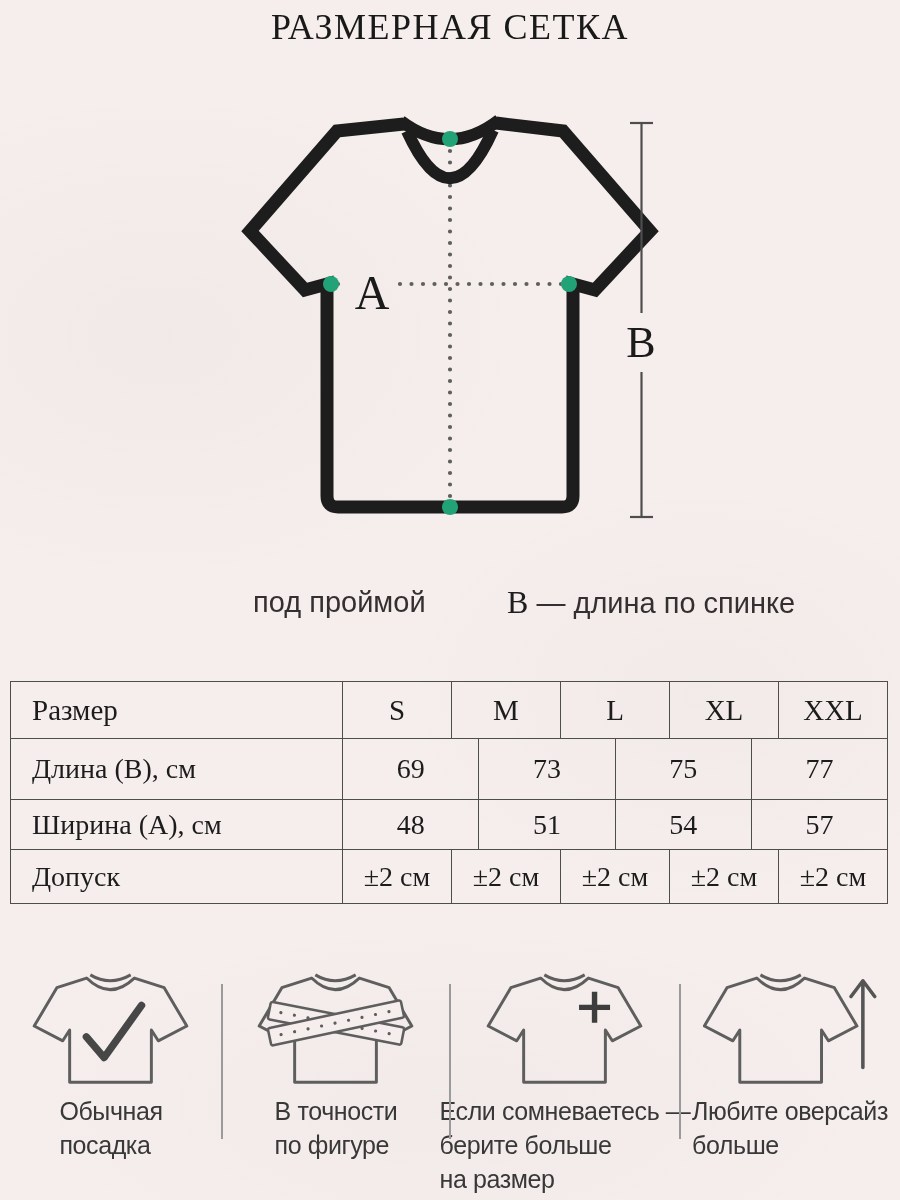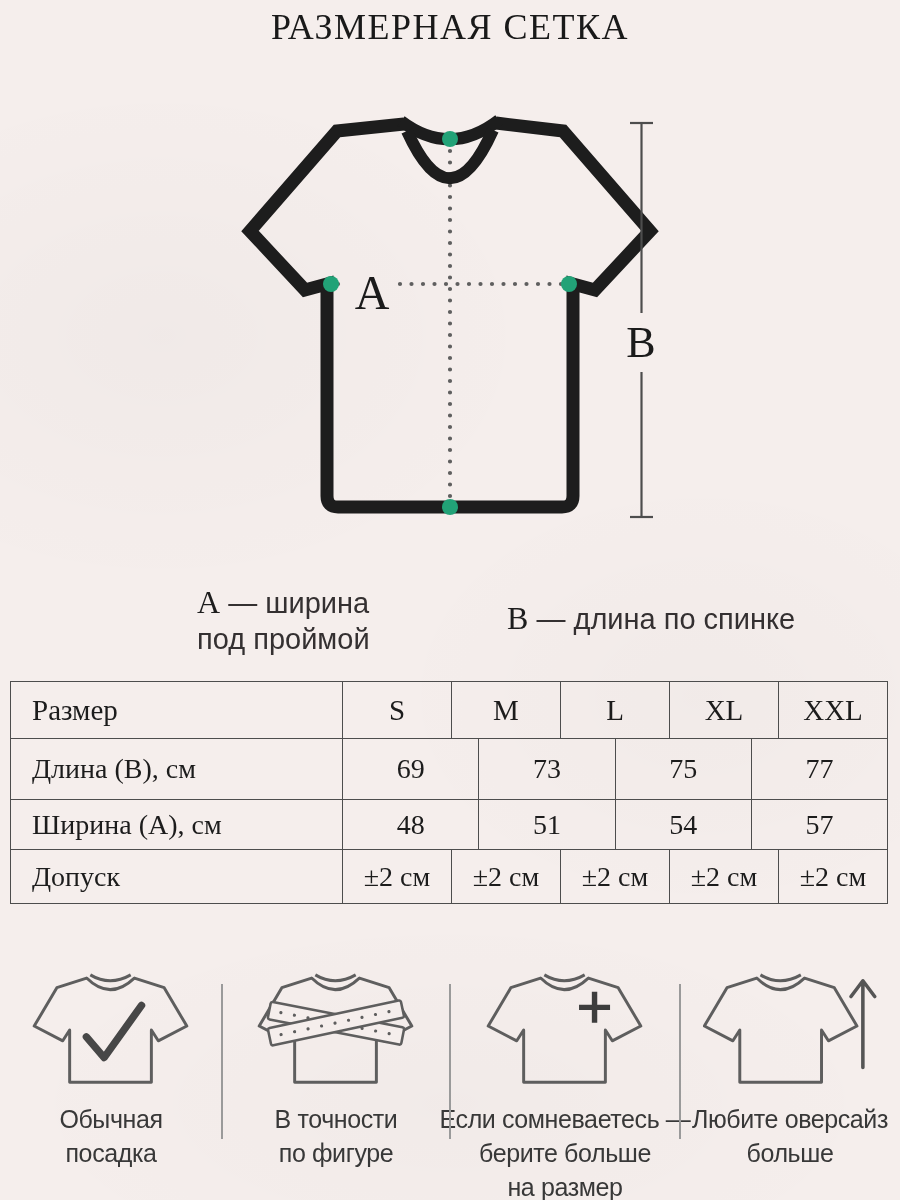--- a/index.html
+++ b/index.html
@@ -16,23 +16,23 @@
   .title{
     position:absolute;top:6px;left:0;width:900px;text-align:center;
     font-family:"Liberation Serif",serif;font-size:36px;letter-spacing:1.5px;
     color:#191919;white-space:nowrap;
   }
   svg.diagram{position:absolute;left:0;top:0;}
   .dlabel{font-family:"Liberation Serif",serif;fill:#1b1b1b;}
 
   
   .legend-a{position:absolute;left:197px;top:584px;font-size:29px;color:#343031;line-height:36px;}
-  .legend-b{position:absolute;left:507px;top:584px;font-size:29px;color:#343031;white-space:nowrap;margin-top:16px;}
+  .legend-b{position:absolute;left:507px;top:584px;font-size:29px;color:#343031;white-space:nowrap;}
   .legend-letter{font-family:"Liberation Serif",serif;font-size:32px;color:#1d1d1d;}
-  .legend-line2{white-space:nowrap;}
+  .legend-line2{margin-left:56px;white-space:nowrap;}
   .legend-line1{white-space:nowrap;}
 
   
   .size-table{
     position:absolute;left:10px;top:681px;width:876px;
     border:1px solid #4d4d4d;
     font-family:"Liberation Serif",serif;
   }
   .trow{display:flex;border-top:1px solid #4d4d4d;}
   .trow:first-child{border-top:none;}
@@ -45,21 +45,21 @@
   .tcell.val{flex:1;justify-content:center;border-left:1px solid #4d4d4d;}
   .row-h .tcell{font-size:29px;}
 
   
   .footer{position:absolute;left:0;top:966px;width:900px;display:flex;}
   .fitem{display:flex;flex-direction:column;align-items:center;}
   .fitem-1{width:222px;}
   .fitem-2{width:228px;}
   .fitem-3{width:230px;}
   .fitem-4{width:220px;}
-  .caption{margin-top:8px;text-align:center;font-size:25px;line-height:34px;color:#383838;letter-spacing:-0.4px;}
+  .caption{margin-top:0;font-size:25px;line-height:34px;color:#383838;letter-spacing:-0.4px;}
   .caption span{display:block;white-space:nowrap;}
   .fdivider{position:absolute;top:984px;width:2px;height:155px;background:#9a9a9a;}
   .fd1{left:221px;} .fd2{left:449px;} .fd3{left:679px;}
 </style>
 </head>
 <body>
 
 <div class="title">РАЗМЕРНАЯ СЕТКА</div>
 
 <svg class="diagram" width="900" height="570" viewBox="0 0 900 570">
@@ -90,24 +90,20 @@
     <circle cx="450" cy="507" r="8"></circle>
     <circle cx="331" cy="284" r="8"></circle>
     <circle cx="569" cy="284" r="8"></circle>
   </g>
 
   <text class="dlabel" x="372" y="309" font-size="48" text-anchor="middle">А</text>
   <text class="dlabel" x="641" y="357" font-size="44" text-anchor="middle">В</text>
 </svg>
 
 <div class="legend-a">
-  <div class="legend-line1">
-    <span class="legend-letter">А</span>
-    <span>— ширина</span>
-  </div>
   <div class="legend-line2">под проймой</div>
 </div>
 <div class="legend-b">
   <span class="legend-letter">В</span>
   <span>— длина по спинке</span>
 </div>
 
 <div class="size-table">
   <div class="trow row-h">
     <div class="tcell first">Размер</div>

